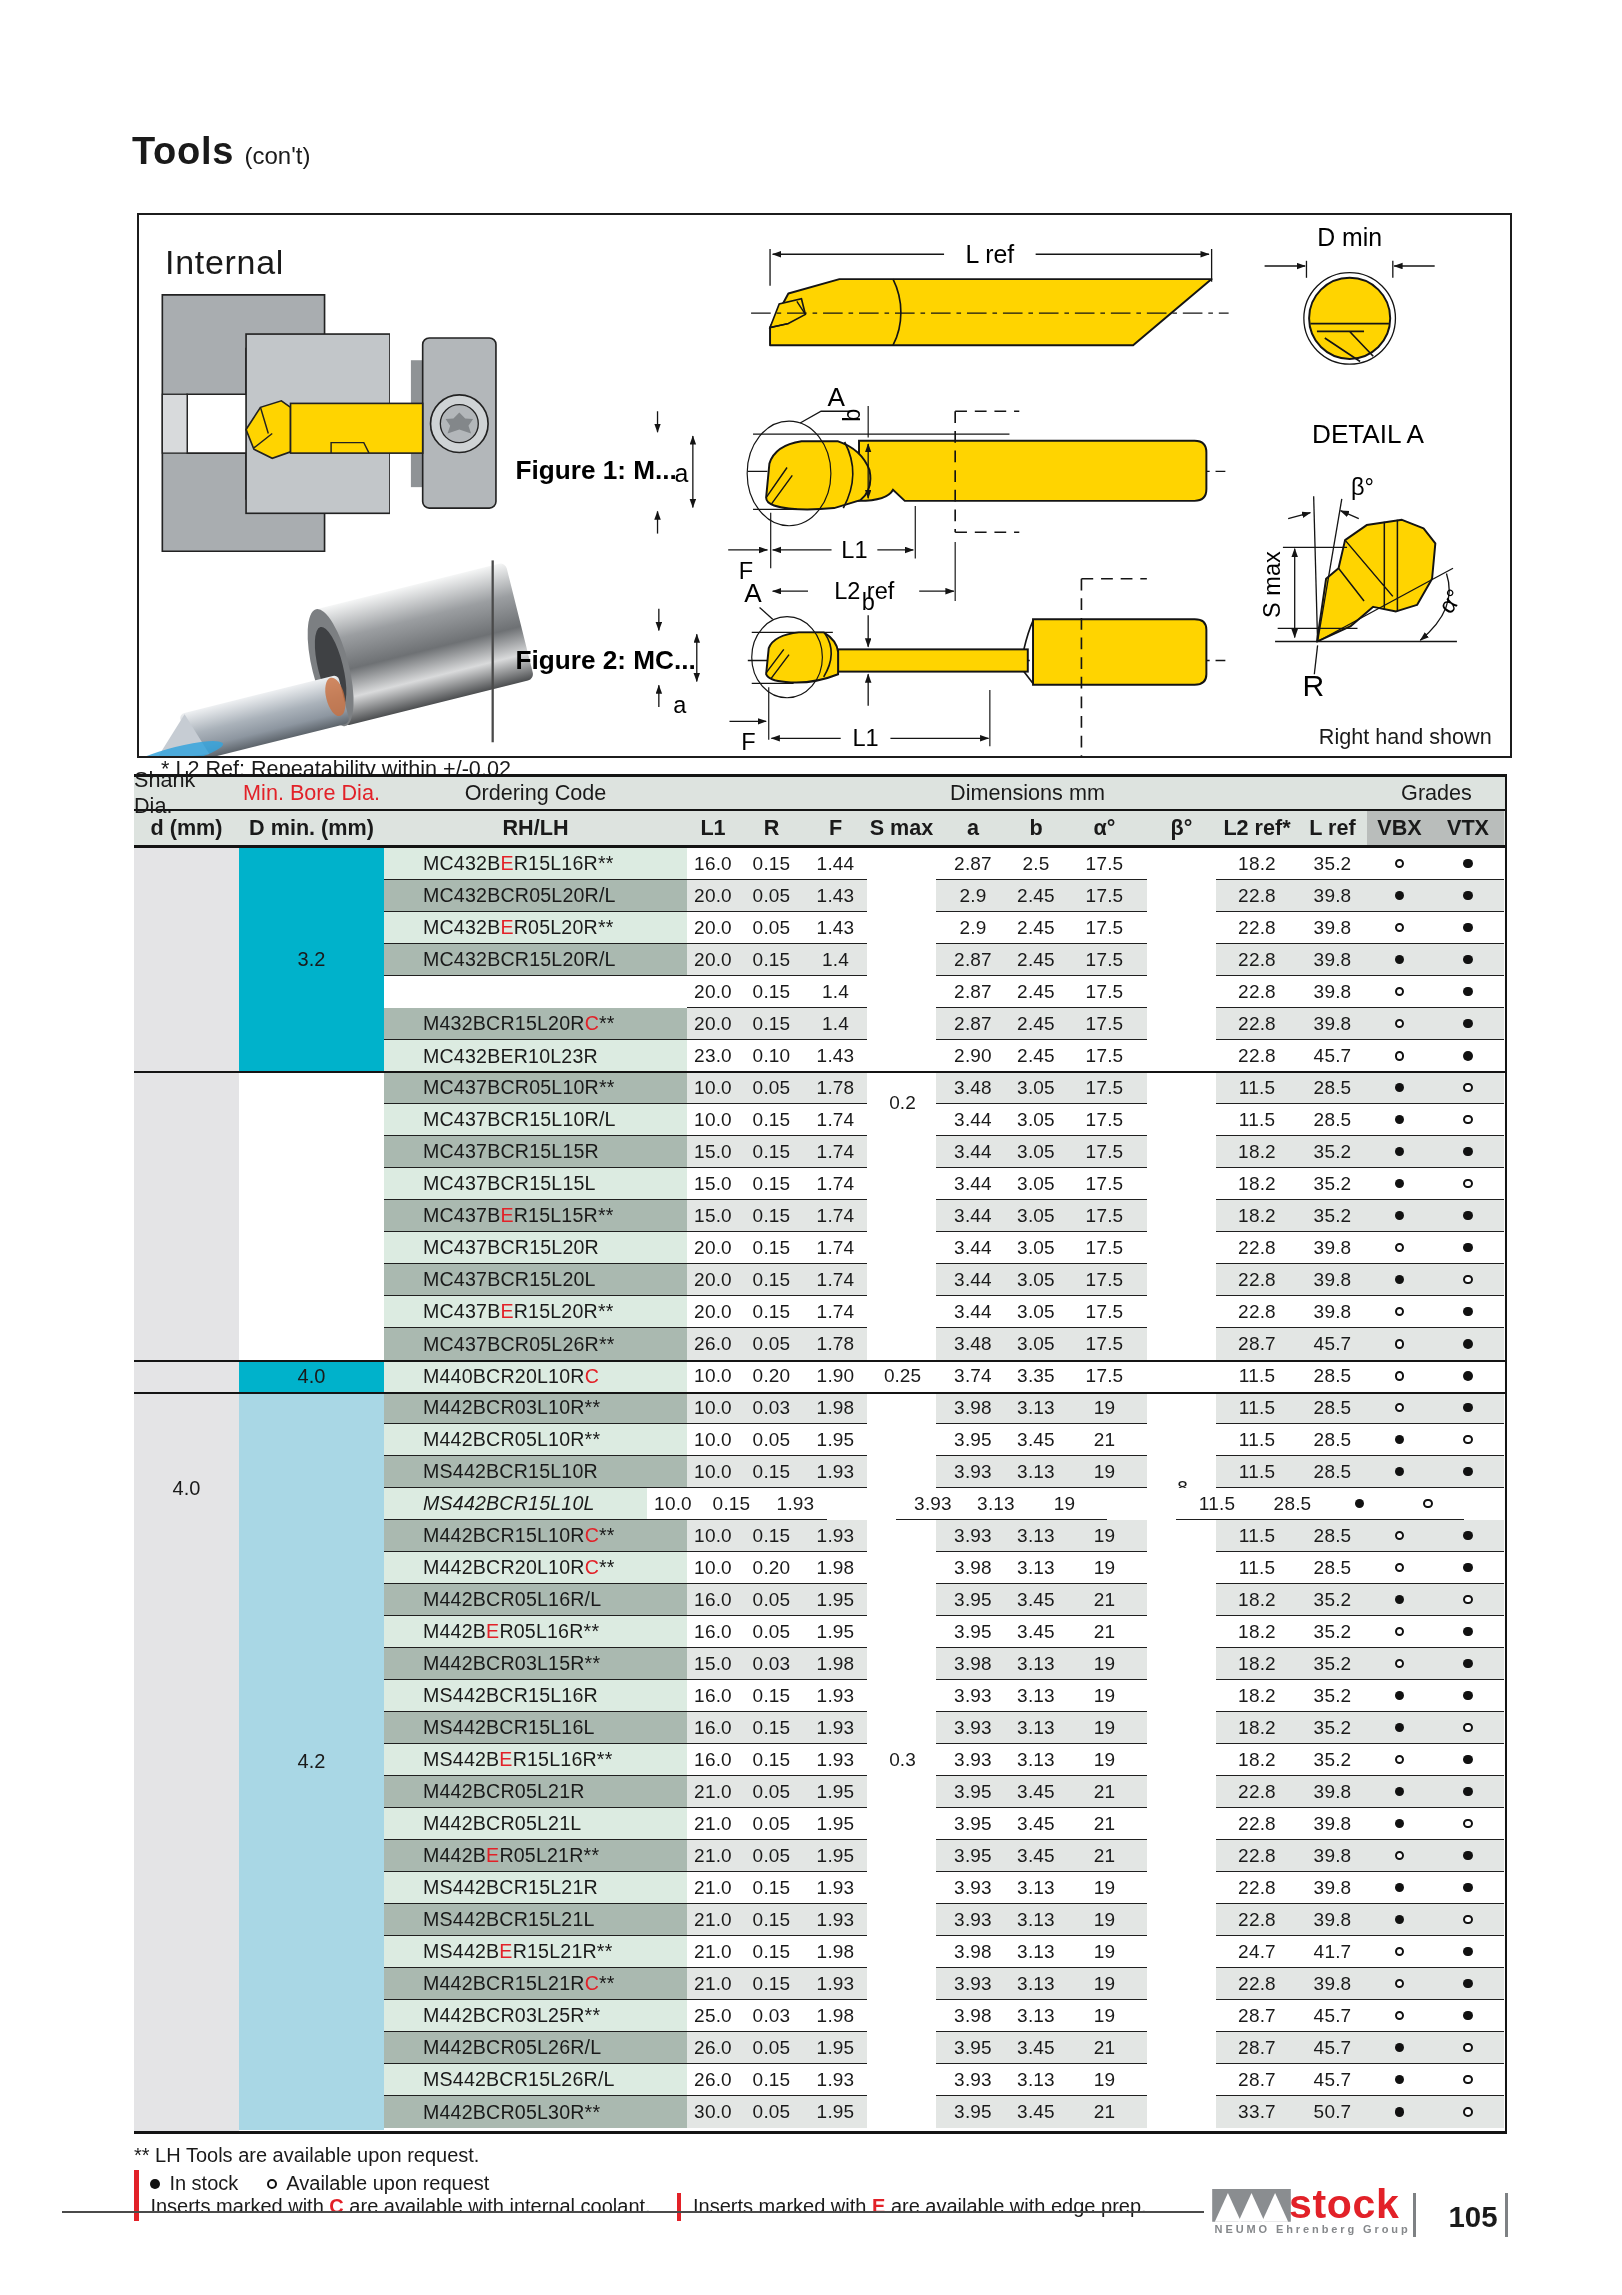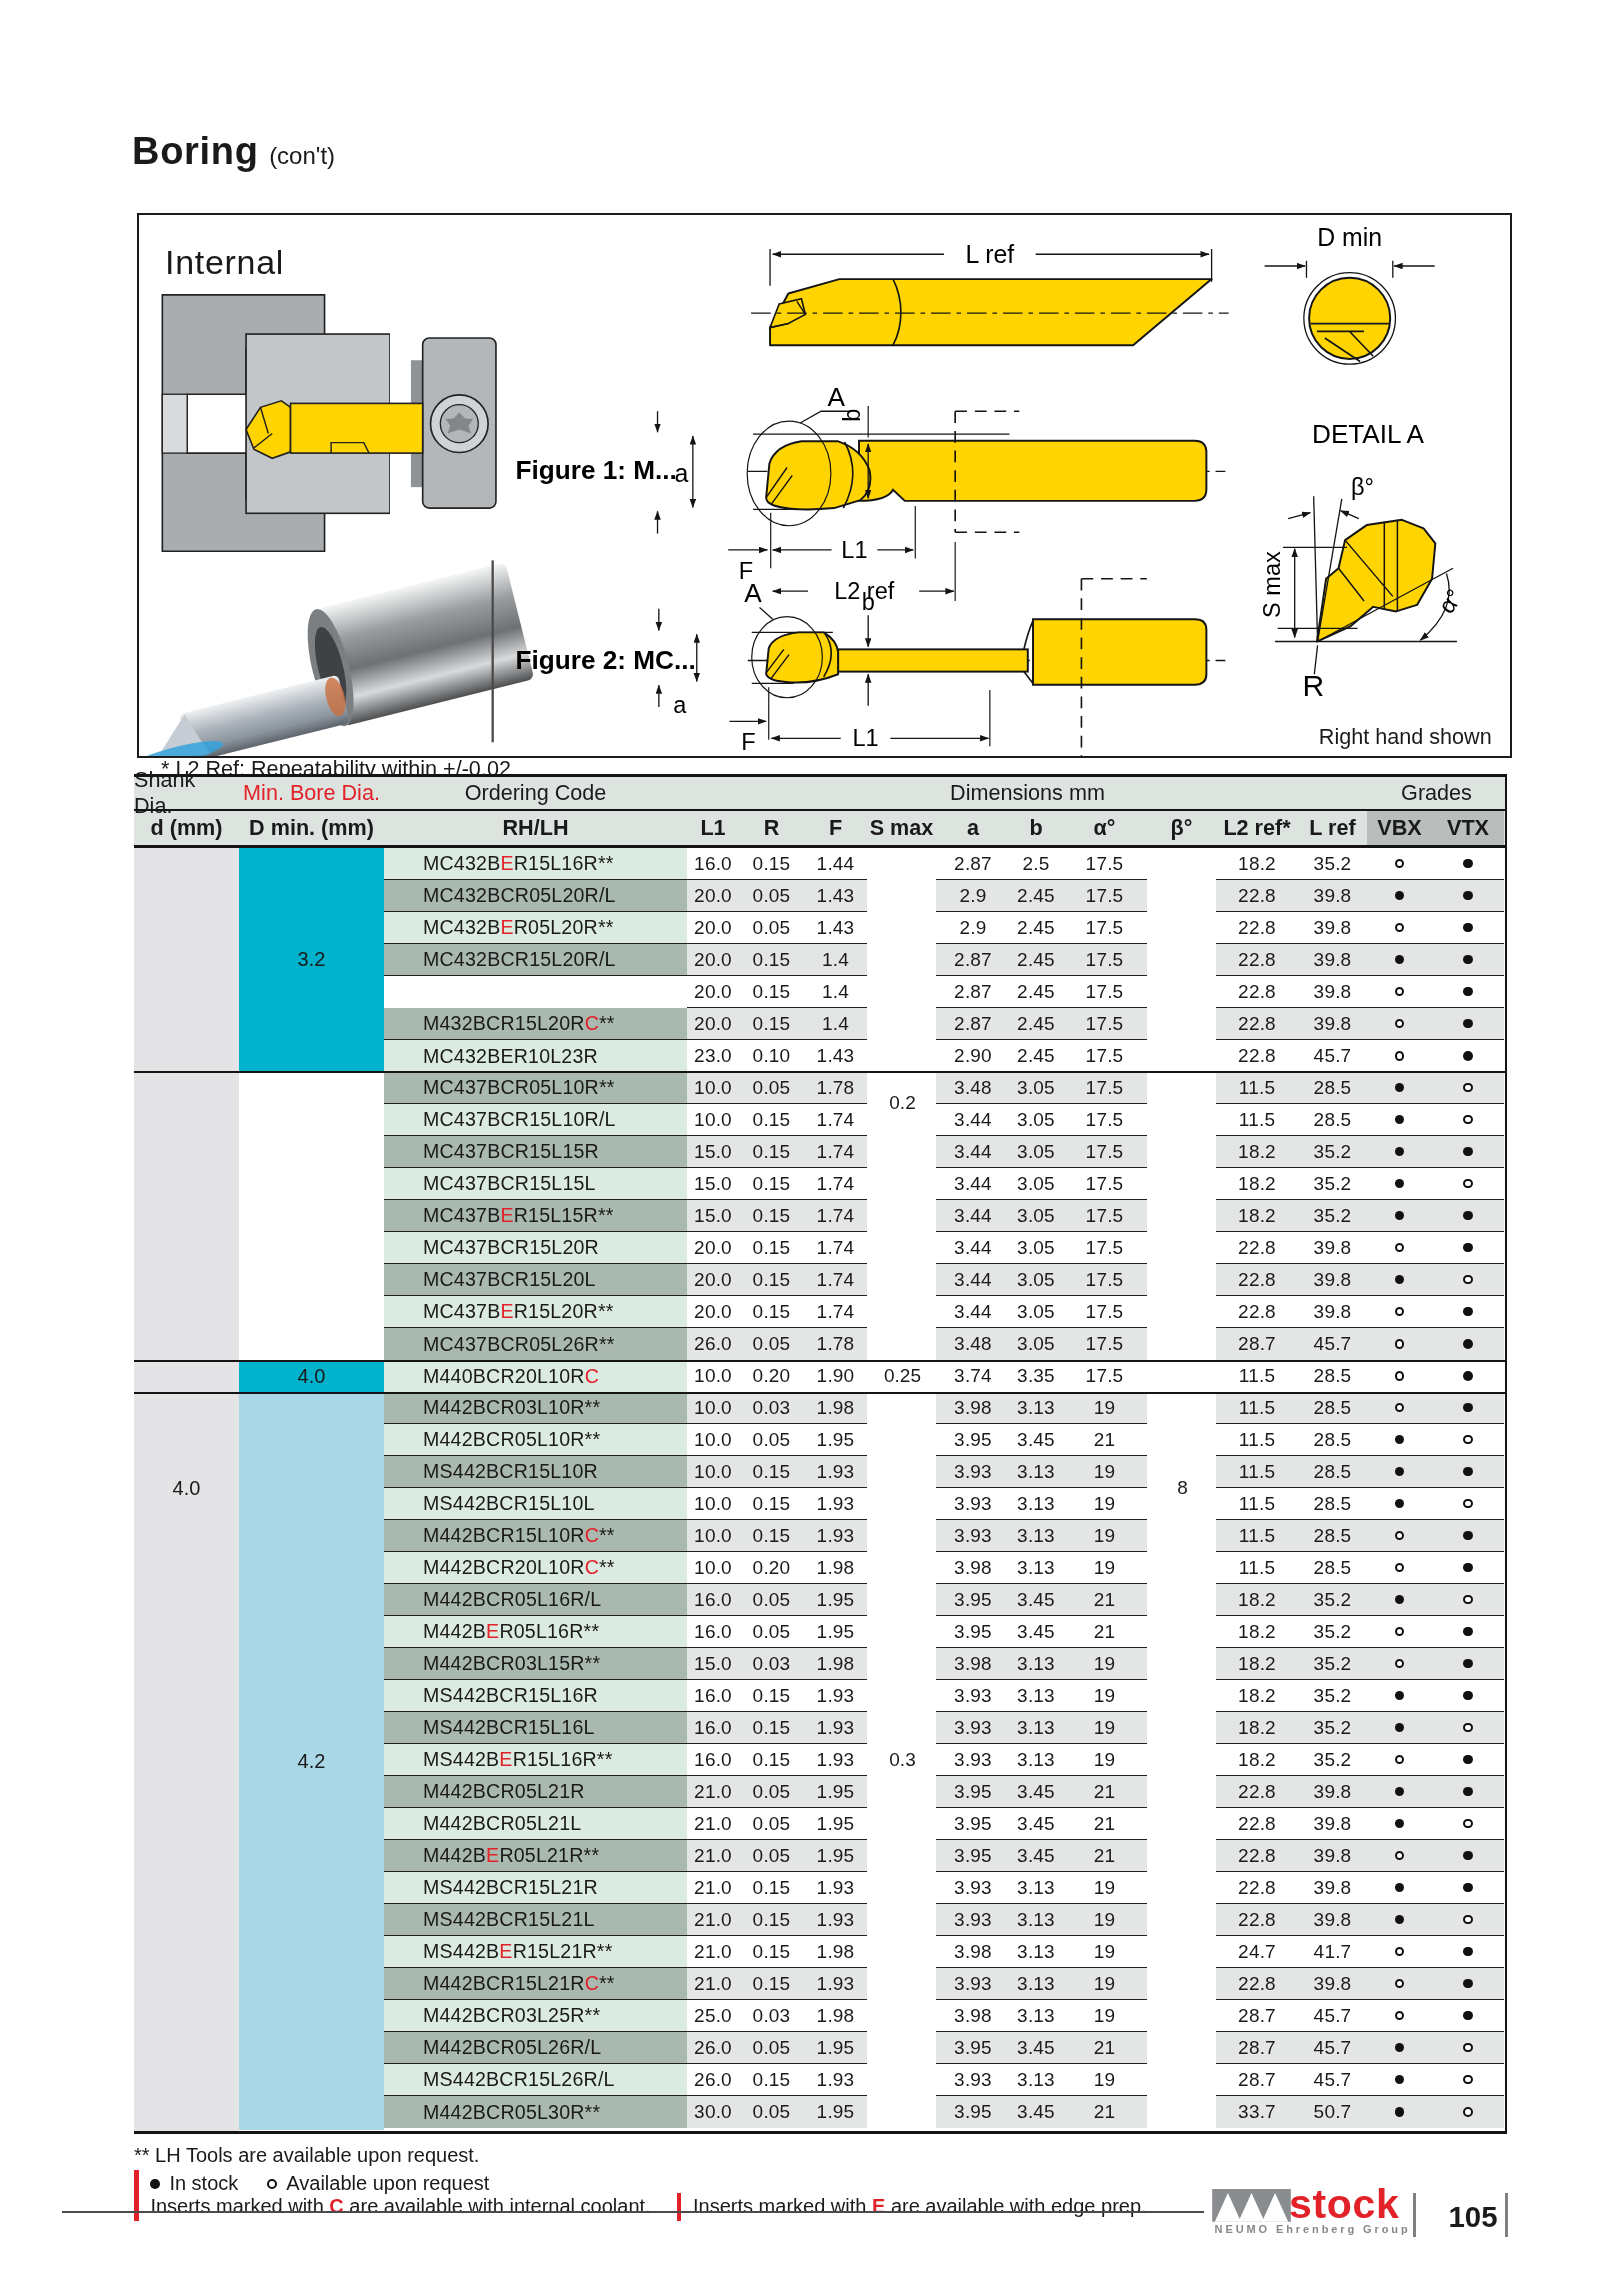--- a/index.html
+++ b/index.html
@@ -57,21 +57,21 @@
   #logo-block { left:1212px; top:2189px; width:196px; height:47px; }
   #brand-text { position:absolute; left:77px; top:-7.9px; font-size:41px; font-weight:800; color:#e22128; letter-spacing:0.7px; }
   #brand-sub { position:absolute; left:2.6px; top:34px; font-size:11px; font-weight:700; color:#85888b; letter-spacing:2.9px; white-space:nowrap; }
   .pgbar { width:2.6px; height:44px; background:#7e8184; top:2193px; }
   #page-number { left:1437px; top:2200px; width:72px; text-align:center; font-size:29.4px; font-weight:700; }
 </style>
 </head>
 <body>
 
 <div class="abs" id="page-title">
-  <span class="t1">Boring</span>
+  <span class="t1">Tools</span>
   <span class="t2">(con't)</span>
 </div>
 
 <div class="abs" id="diagram-box">
   <svg id="diagram-svg" viewBox="0 0 2096 827" xmlns="http://www.w3.org/2000/svg">
     <defs>
       <marker id="ar" markerWidth="15" markerHeight="11" refX="13" refY="5" orient="auto-start-reverse" markerUnits="userSpaceOnUse">
         <path d="M0,0 L14,5 L0,10 Z" fill="#141414"></path>
       </marker>
       <linearGradient id="pgA" x1="0" y1="0" x2="0" y2="1">
@@ -709,21 +709,21 @@
         <div class="td s dkn" style="width: 82px;">11.5</div>
         <div class="td s dkn" style="width: 69px;">28.5</div>
         <div class="td s dkn" style="width: 65px;">
           <span class="dotf"></span>
         </div>
         <div class="td s dkn" style="width: 72px;">
           <span class="dotf"></span>
         </div>
       </div>
       <div class="tr">
-        <div class="td code s ltc" style="width: 303px;">
+        <div class="td code s ltc" style="width: 263px; font-style: italic;">
           <span>MS442BCR15L10L</span>
         </div>
         <div class="td s ltn" style="width: 52px;">10.0</div>
         <div class="td s ltn" style="width: 65px;">0.15</div>
         <div class="td s ltn" style="width: 63px;">1.93</div>
         <div class="td gap" style="width: 69px;"></div>
         <div class="td s ltn" style="width: 74px;">3.93</div>
         <div class="td s ltn" style="width: 52px;">3.13</div>
         <div class="td s ltn" style="width: 85px;">19</div>
         <div class="td gap" style="width: 69px;"></div>

